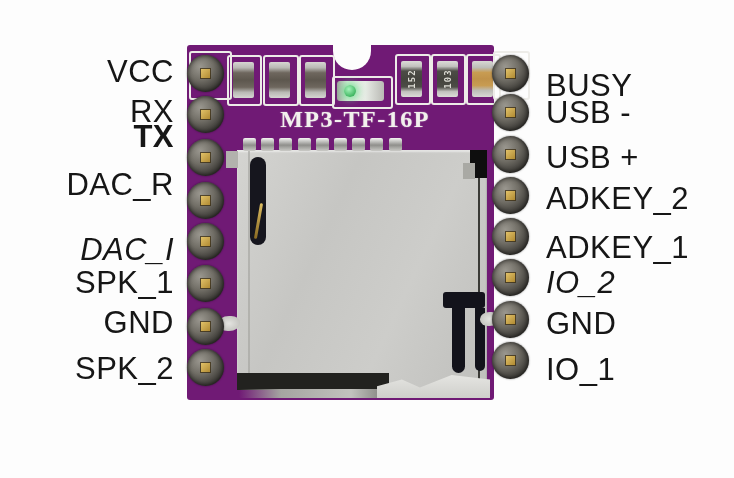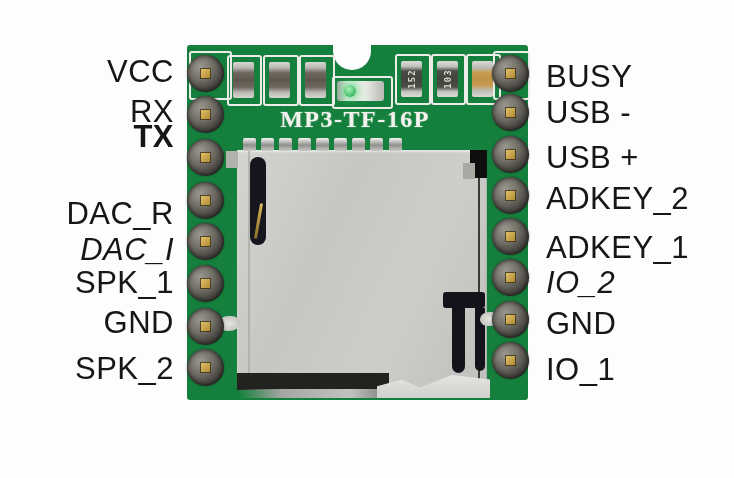--- a/index.html
+++ b/index.html
@@ -4,21 +4,21 @@
 <style>
   html,body{margin:0;padding:0;background:#fff;}
   .stage{position:relative;width:734px;height:478px;background:#fdfdfd;overflow:hidden;
          font-family:"Liberation Sans","DejaVu Sans",sans-serif;}
   
   .plabel{position:absolute;font-size:31px;line-height:34px;font-weight:400;color:#161616;
           letter-spacing:.5px;white-space:nowrap;}
   .plabel.l{right:560px;text-align:right;}
   .plabel.r{left:546px;}
   
-  .board{position:absolute;left:187px;top:45px;width:341px;height:355px;background:#15803d;
+  .board{position:absolute;left:187px;top:45px;width:307px;height:355px;background:#701a75;
          border-radius:3px;}
   .notch{position:absolute;left:146px;top:0;width:38px;height:25px;background:#fdfdfd;
          border-radius:0 0 19px 19px;}
   
   .skbox{position:absolute;border:2px solid #edece8;border-radius:3px;}
   
   .cap{position:absolute;left:4px;top:5px;width:21px;height:36px;border-radius:2px;
        background:linear-gradient(180deg,#d6d6d2 0%,#b9b9b4 16%,#6e675e 30%,#5d574e 50%,#6e675e 70%,#b9b9b4 84%,#d6d6d2 100%);}
   .cap.res{background:linear-gradient(180deg,#dcdcd8 0%,#c2c2be 15%,#4c4c46 28%,#44443e 50%,#4c4c46 72%,#c2c2be 85%,#dcdcd8 100%);}
   .cap.tan{background:linear-gradient(180deg,#d8d8d4 0%,#bdbdb8 18%,#c89c52 32%,#c0924a 50%,#c89c52 68%,#bdbdb8 82%,#d8d8d4 100%);}
@@ -69,28 +69,28 @@
 </style>
 </head>
 <body>
 
 <div class="stage">
 
   <div id="labels-left">
       <div class="plabel l" style="top: 55px;">VCC</div>
       <div class="plabel l" style="top: 95px;">RX</div>
       <div class="plabel l" style="top: 120px; font-weight: bold;">TX</div>
-      <div class="plabel l" style="top: 197px;">DAC_R</div>
+      <div class="plabel l" style="top: 168px;">DAC_R</div>
       <div class="plabel l" style="top: 233px; font-style: italic;">DAC_I</div>
       <div class="plabel l" style="top: 266px; margin-left: 24px;">SPK_1</div>
       <div class="plabel l" style="top: 306px;">GND</div>
       <div class="plabel l" style="top: 352px; margin-left: 19px;">SPK_2</div>
     </div>
   <div id="labels-right">
-      <div class="plabel r" style="top: 60px; text-align: right;">BUSY</div>
+      <div class="plabel r" style="top: 69px; text-align: right;">BUSY</div>
       <div class="plabel r" style="top: 96px;">USB -</div>
       <div class="plabel r" style="top: 141px;">USB +</div>
       <div class="plabel r" style="top: 182px;">ADKEY_2</div>
       <div class="plabel r" style="top: 224px; margin-top: 7px;">ADKEY_1</div>
       <div class="plabel r" style="top: 266px; font-style: italic;">IO_2</div>
       <div class="plabel r" style="top: 307px;">GND</div>
       <div class="plabel r" style="top: 353px;">IO_1</div>
     </div>
 
   <div class="board" id="board">

